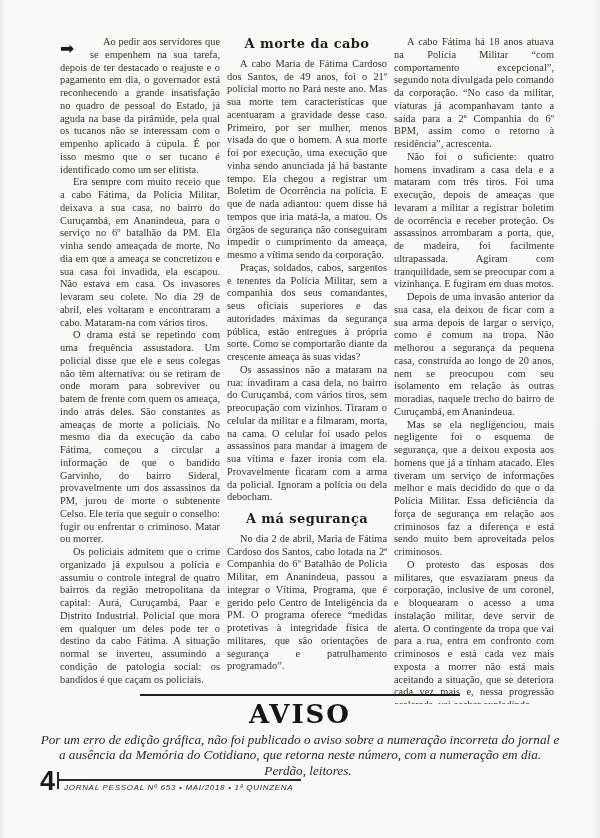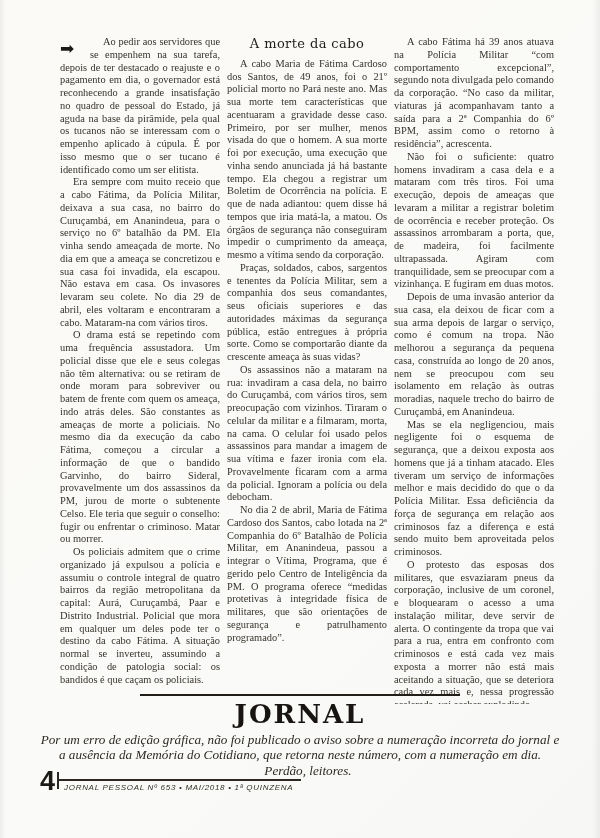--- a/index.html
+++ b/index.html
@@ -44,21 +44,21 @@
     hyphens: auto;
   }
   .col p.paragraph {
     margin: 0;
     text-indent: 13px;
   }
   .col h3.heading {
     margin: 9px 0 7px 0;
     text-align: center;
     font-size: 13px;
-    font-weight: normal;
+    font-weight: bold;
     letter-spacing: 0.4px;
     color: #211d18;
     font-family: "DejaVu Serif", "Liberation Serif", serif;
   }
   .col h3.heading:first-child { margin-top: 2px; }
 
   .lead-arrow {
     float: left;
     width: 26px;
     margin: 2px 4px 0 0;
@@ -147,34 +147,35 @@
         <p class="paragraph has-arrow"><span class="lead-arrow">➡</span>Ao pedir aos servidores que se empenhem na sua tarefa, depois de ter destacado o reajuste e o pagamento em dia, o governador está reconhecendo a grande insatisfação no quadro de pessoal do Estado, já aguda na base da pirâmide, pela qual os tucanos não se interessam com o empenho aplicado à cúpula. É por isso mesmo que o ser tucano é identificado como um ser elitista.</p>
         <p class="paragraph">Era sempre com muito receio que a cabo Fátima, da Polícia Militar, deixava a sua casa, no bairro do Curuçambá, em Ananindeua, para o serviço no 6º batalhão da PM. Ela vinha sendo ameaçada de morte. No dia em que a ameaça se concretizou e sua casa foi invadida, ela escapou. Não estava em casa. Os invasores levaram seu colete. No dia 29 de abril, eles voltaram e encontraram a cabo. Mataram-na com vários tiros.</p>
         <p class="paragraph">O drama está se repetindo com uma frequência assustadora. Um policial disse que ele e seus colegas não têm alternativa: ou se retiram de onde moram para sobreviver ou batem de frente com quem os ameaça, indo atrás deles. São constantes as ameaças de morte a policiais. No mesmo dia da execução da cabo Fátima, começou a circular a informação de que o bandido Garvinho, do bairro Sideral, provavelmente um dos assassinos da PM, jurou de morte o subtenente Celso. Ele teria que seguir o conselho: fugir ou enfrentar o criminoso. Matar ou morrer.</p>
         <p class="paragraph">Os policiais admitem que o crime organizado já expulsou a polícia e assumiu o controle integral de quatro bairros da região metropolitana da capital: Aurá, Curuçambá, Paar e Distrito Industrial. Policial que mora em qualquer um deles pode ter o destino da cabo Fátima. A situação normal se inverteu, assumindo a condição de patologia social: os bandidos é que caçam os policiais.</p>
       </div>
     <div class="col">
         <h3 class="heading">A morte da cabo</h3>
         <p class="paragraph">A cabo Maria de Fátima Cardoso dos Santos, de 49 anos, foi o 21º policial morto no Pará neste ano. Mas sua morte tem características que acentuaram a gravidade desse caso. Primeiro, por ser mulher, menos visada do que o homem. A sua morte foi por execução, uma execução que vinha sendo anunciada já há bastante tempo. Ela chegou a registrar um Boletim de Ocorrência na polícia. E que de nada adiantou: quem disse há tempos que iria matá-la, a matou. Os órgãos de segurança não conseguiram impedir o cumprimento da ameaça, mesmo a vítima sendo da corporação.</p>
         <p class="paragraph">Praças, soldados, cabos, sargentos e tenentes da Polícia Militar, sem a companhia dos seus comandantes, seus oficiais superiores e das autoridades máximas da segurança pública, estão entregues à própria sorte. Como se comportarão diante da crescente ameaça às suas vidas?</p>
         <p class="paragraph">Os assassinos não a mataram na rua: invadiram a casa dela, no bairro do Curuçambá, com vários tiros, sem preocupação com vizinhos. Tiraram o celular da militar e a filmaram, morta, na cama. O celular foi usado pelos assassinos para mandar a imagem de sua vítima e fazer ironia com ela. Provavelmente ficaram com a arma da policial. Ignoram a polícia ou dela debocham.</p>
+        <h3 class="heading">A má segurança</h3>
         <p class="paragraph">No dia 2 de abril, Maria de Fátima Cardoso dos Santos, cabo lotada na 2ª Companhia do 6º Batalhão de Polícia Militar, em Ananindeua, passou a integrar o Vítima, Programa, que é gerido pelo Centro de Inteligência da PM. O programa oferece “medidas protetivas à integridade física de militares, que são orientações de segurança e patrulhamento programado”.</p>
       </div>
     <div class="col">
-        <p class="paragraph">A cabo Fátima há 39 anos atuava na Polícia Militar “com comportamento excepcional”, segundo nota divulgada pelo comando da corporação. “No caso da militar, viaturas já acompanhavam tanto a saída para a 2ª Companhia do 6º BPM, assim como o retorno à residência”, acrescenta.</p>
+        <p class="paragraph">A cabo Fátima há 18 anos atuava na Polícia Militar “com comportamento excepcional”, segundo nota divulgada pelo comando da corporação. “No caso da militar, viaturas já acompanhavam tanto a saída para a 2ª Companhia do 6º BPM, assim como o retorno à residência”, acrescenta.</p>
         <p class="paragraph">Não foi o suficiente: quatro homens invadiram a casa dela e a mataram com três tiros. Foi uma execução, depois de ameaças que levaram a militar a registrar boletim de ocorrência e receber proteção. Os assassinos arrombaram a porta, que, de madeira, foi facilmente ultrapassada. Agiram com tranquilidade, sem se preocupar com a vizinhança. E fugiram em duas motos.</p>
         <p class="paragraph">Depois de uma invasão anterior da sua casa, ela deixou de ficar com a sua arma depois de largar o serviço, como é comum na tropa. Não melhorou a segurança da pequena casa, construída ao longo de 20 anos, nem se preocupou com seu isolamento em relação às outras moradias, naquele trecho do bairro de Curuçambá, em Ananindeua.</p>
         <p class="paragraph">Mas se ela negligenciou, mais negligente foi o esquema de segurança, que a deixou exposta aos homens que já a tinham atacado. Eles tiveram um serviço de informações melhor e mais decidido do que o da Polícia Militar. Essa deficiência da força de segurança em relação aos criminosos faz a diferença e está sendo muito bem aproveitada pelos criminosos.</p>
         <p class="paragraph">O protesto das esposas dos militares, que esvaziaram pneus da corporação, inclusive de um coronel, e bloquearam o acesso a uma instalação militar, deve servir de alerta. O contingente da tropa que vai para a rua, entra em confronto com criminosos e está cada vez mais exposta a morrer não está mais aceitando a situação, que se deteriora cada vez mais e, nessa progressão acelerada, vai acabar explodindo.</p>
       </div>
   </div>
 
   <div class="aviso">
     <hr class="aviso-rule">
-    <div class="aviso-title">JORNAL</div>
+    <div class="aviso-title">AVISO</div>
     <div class="aviso-body">Por um erro de edição gráfica, não foi publicado o aviso sobre a numeração incorreta do jornal e a ausência da Memória do Cotidiano, que retorna neste número, com a numeração em dia.</div>
     <div class="aviso-signoff">Perdão, leitores.</div>
   </div>
 
   <div class="footer">
     <span class="page-num">4</span>
     <span class="footer-mark"></span>
     <span class="footer-journal">JORNAL PESSOAL Nº 653 • MAI/2018 • 1ª QUINZENA</span>
   </div>
 

